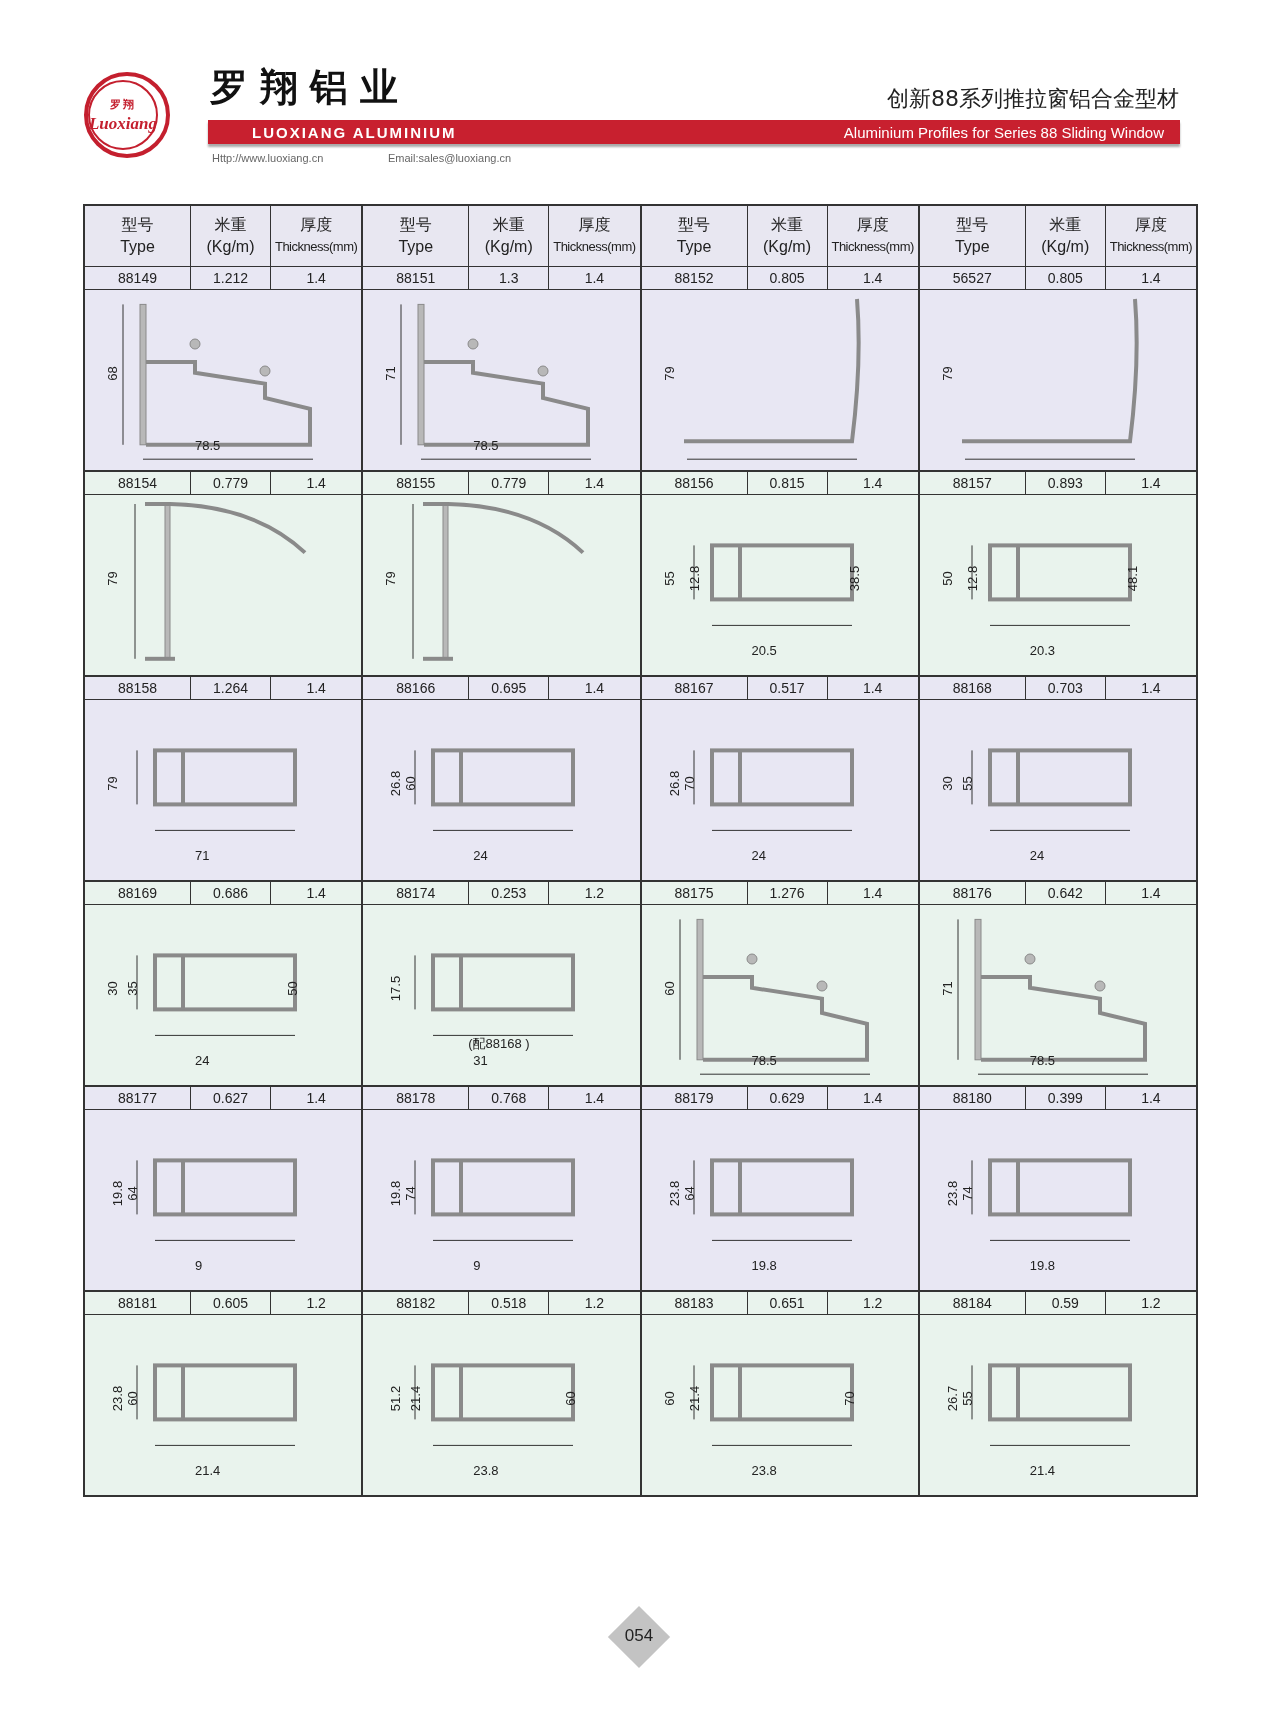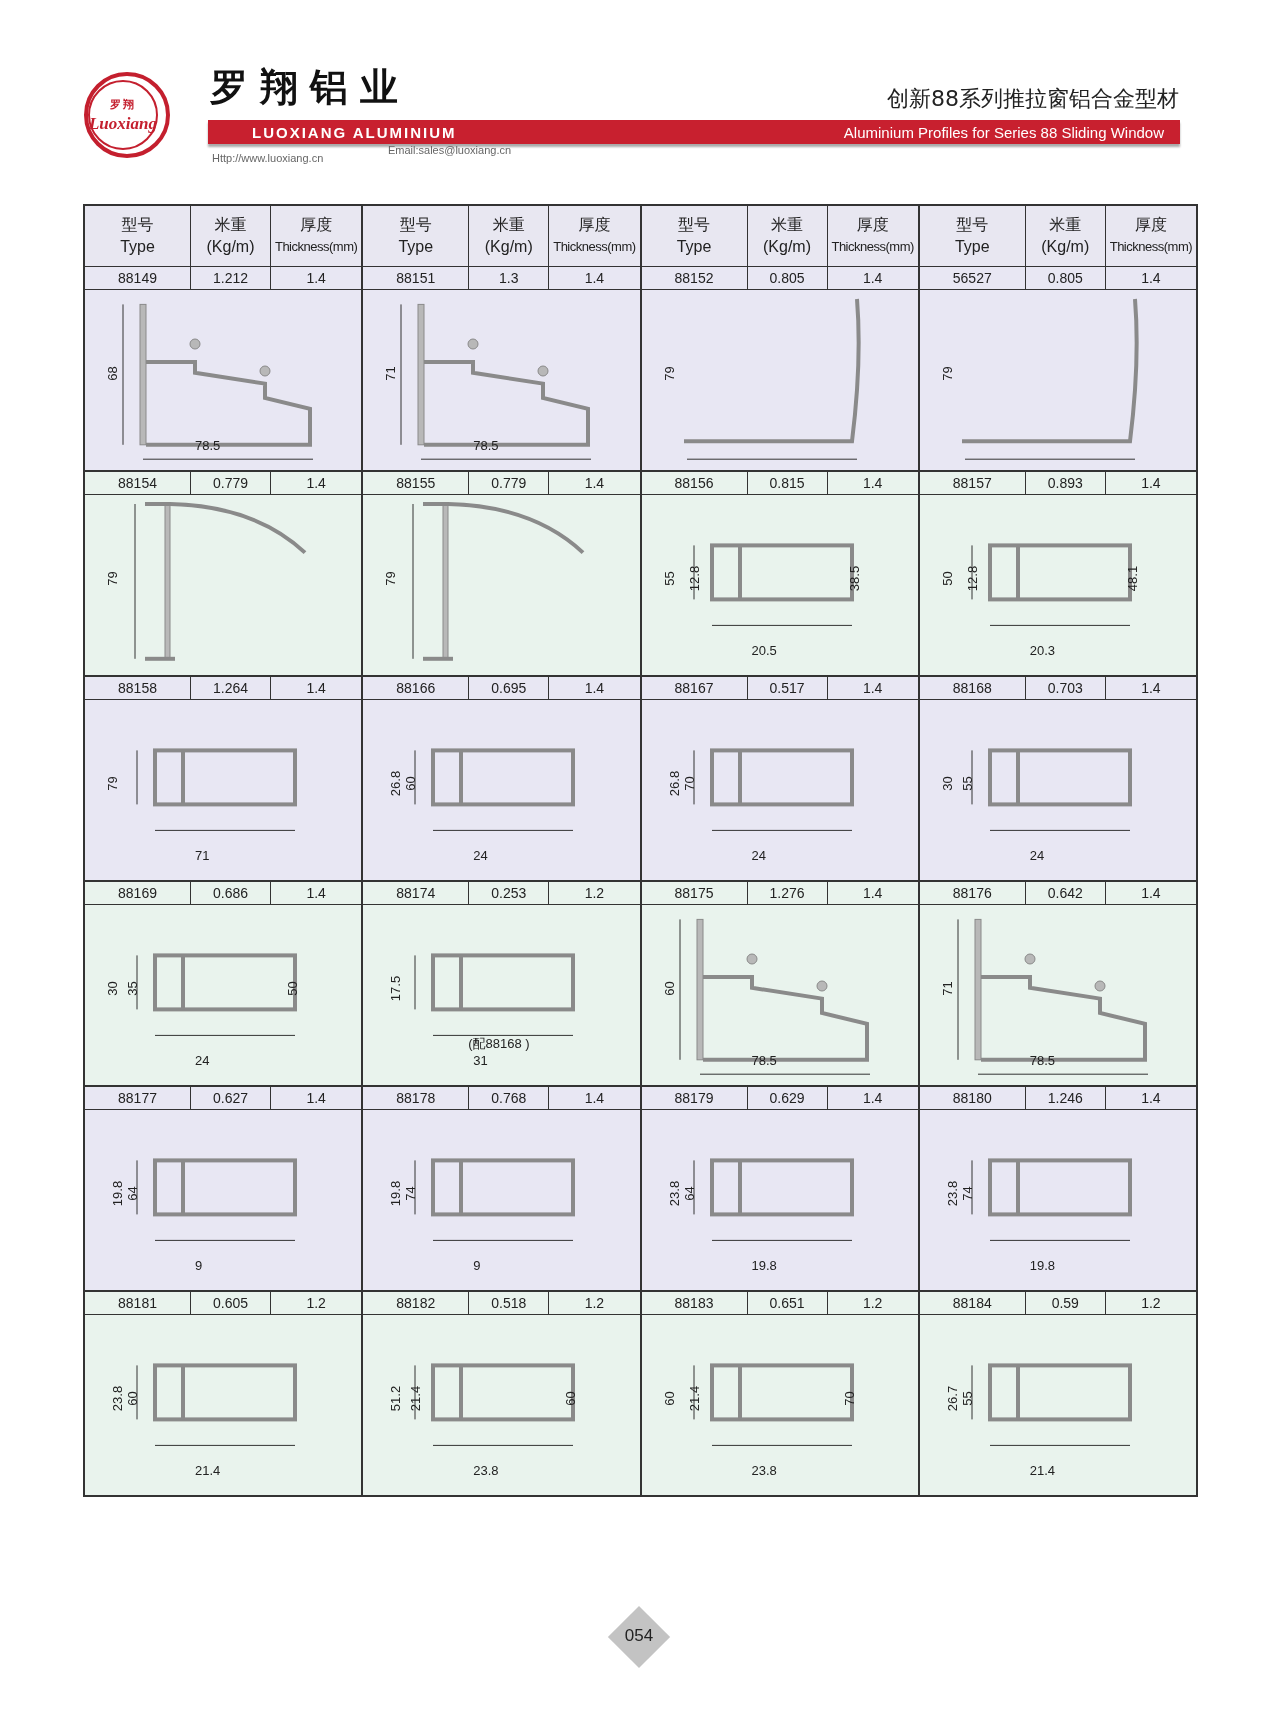--- a/index.html
+++ b/index.html
@@ -7,21 +7,21 @@
   .logo{position:absolute;left:84px;top:72px;width:86px;height:86px;border-radius:50%;border:4px solid #c41f2e;box-sizing:border-box;display:flex;flex-direction:column;justify-content:center;}
   .logo .inner{width:66px;height:66px;border-radius:50%;border:2px solid #c41f2e;display:flex;flex-direction:column;align-items:center;justify-content:center;}
   .logo .cn{font-size:11px;color:#c41f2e;font-weight:bold;letter-spacing:2px;}
   .logo .en{font-family:"Liberation Serif",serif;font-style:italic;font-weight:bold;font-size:17px;color:#c41f2e;margin-top:2px;}
   .brand-cn{position:absolute;left:210px;top:62px;font-size:38px;font-weight:bold;letter-spacing:12px;color:#111;font-family:"DejaVu Sans",sans-serif;}
   .redbar{position:absolute;left:208px;top:120px;width:972px;height:24px;background:#c8202f;box-shadow:0 3px 2px #aaa;}
   .redbar .l{position:absolute;left:8px;top:4px;color:#fff;font-size:15px;font-weight:bold;letter-spacing:2px;margin-left:36px;}
   .redbar .r{position:absolute;right:16px;top:4px;color:#fff;font-size:15px;}
   .title-cn{position:absolute;right:98px;top:84px;font-size:22px;color:#222;font-family:"DejaVu Sans",sans-serif;}
   .url{position:absolute;left:212px;top:152px;font-size:11px;color:#666;}
-  .email{position:absolute;left:388px;top:144px;font-size:11px;color:#666;}
+  .email{position:absolute;left:388px;top:152px;font-size:11px;color:#666;}
   .grid{position:absolute;left:83px;top:204px;width:1115px;border:2px solid #333;box-sizing:border-box;}
   .hdr{display:flex;height:60px;background:#e8e7f1;border-bottom:1px solid #333;}
   .quad{flex:1;display:flex;border-right:2px solid #333;}
   .quad:last-child{border-right:none;}
   .c1{width:105px;border-right:1px solid #333;}
   .c2{width:79px;border-right:1px solid #333;}
   .c3{flex:1;}
   .hcell{display:flex;flex-direction:column;align-items:center;justify-content:center;font-size:16px;line-height:22px;}
   .hcell .th{font-size:13px;letter-spacing:-0.5px;}
   .band{height:22px;display:flex;border-bottom:1px solid #333;}
@@ -391,21 +391,21 @@
         <div class="c2 dcell">0.768</div>
         <div class="c3 dcell">1.4</div>
       </div>
         <div class="quad">
         <div class="c1 dcell">88179</div>
         <div class="c2 dcell">0.629</div>
         <div class="c3 dcell">1.4</div>
       </div>
         <div class="quad">
         <div class="c1 dcell">88180</div>
-        <div class="c2 dcell">1.246</div>
+        <div class="c2 dcell">0.399</div>
         <div class="c3 dcell">1.4</div>
       </div>
       </div>
       <div class="drow bg-a" style="height:180px">
         <div class="dq">
           <svg width="252" height="180" viewBox="0 0 252 180">
             <rect x="70" y="50.400000000000006" width="140" height="54" fill="none" stroke="#8a8a8a" stroke-width="4"></rect>
             <line x1="98" y1="50.400000000000006" x2="98" y2="104.4" stroke="#8a8a8a" stroke-width="4"></line>
             <line x1="52" y1="50.400000000000006" x2="52" y2="104.4" stroke="#333"></line>
             <line x1="70" y1="130.4" x2="210" y2="130.4" stroke="#333"></line>

